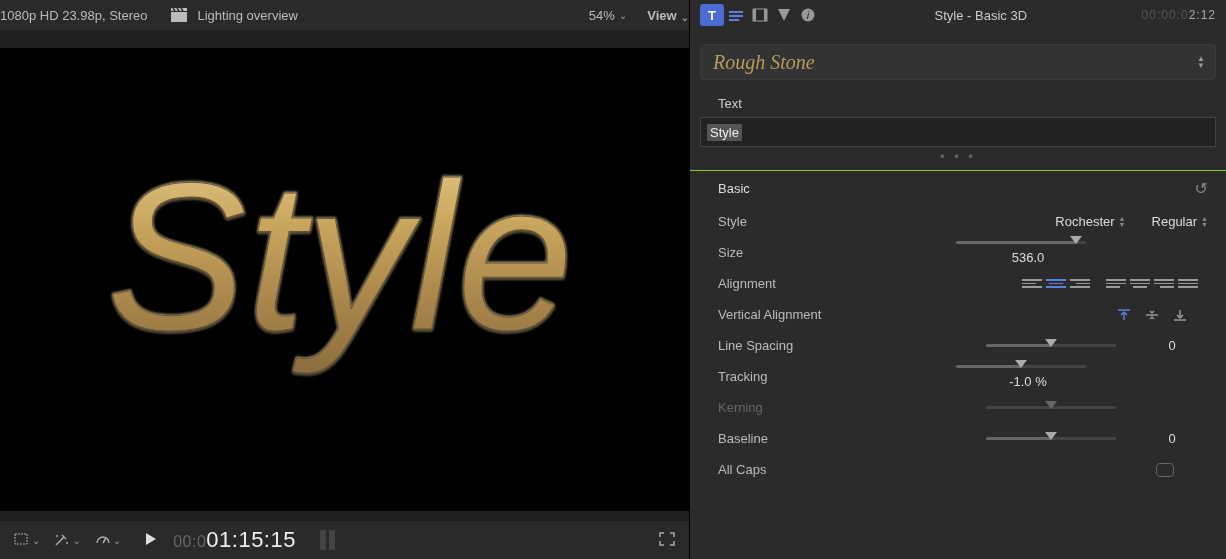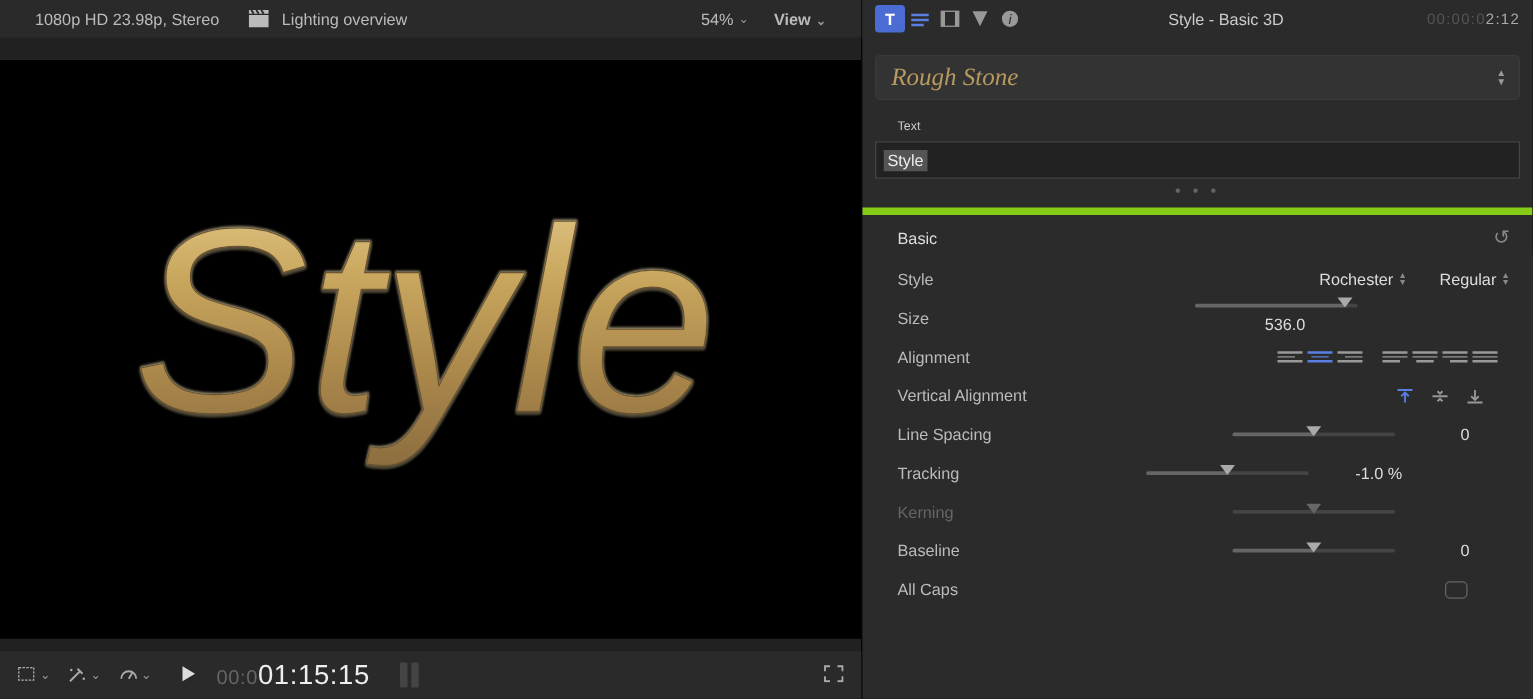--- a/index.html
+++ b/index.html
@@ -1,20 +1,20 @@
 <!DOCTYPE html>
 <html><head>
 <meta charset="utf-8">
 <style>
   * { box-sizing: border-box; margin: 0; padding: 0; font-family: -apple-system, "Helvetica Neue", Arial, sans-serif; }
   body { background: #1a1a1a; color: #ccc; font-size: 13px; overflow: hidden; width: 1226px; height: 559px; display: flex; }
   
   
   .viewer-panel { width: 690px; height: 559px; background: #212121; display: flex; flex-direction: column; border-right: 1px solid #000; }
-  .viewer-header { height: 30px; background: #2a2a2a; display: flex; align-items: center; padding: 0 28px; font-size: 13px; color: #bbb; gap: 10px; }
+  .viewer-header { height: 30px; background: #2a2a2a; display: flex; align-items: center; padding: 0 0; font-size: 13px; color: #bbb; gap: 10px; }
   .viewer-header .spacer { flex: 1; }
   .viewer-header .zoom { display: flex; align-items: center; gap: 4px; cursor: pointer; }
   .viewer-header .view-menu { display: flex; align-items: flex-end; gap: 4px; cursor: pointer; font-weight: bold; }
   .chev-down { font-size: 10px; color: #999; }
   .clap-icon svg { display: block; }
   
   .viewer-canvas { flex: 1; background: #000; display: flex; align-items: center; justify-content: center; position: relative; margin: 18px 0 10px 0; overflow: hidden; height: 440px;}
   .style-text { position: absolute; left: 50%; top: 52%; transform: translate(-50%,-50%); pointer-events: none; }
   .style-text svg { display: block; }
   
@@ -36,26 +36,26 @@
   .tab-icon { width: 24px; height: 22px; display: flex; align-items: center; justify-content: center; cursor: pointer; color: #999; }
   .tab-icon.active { background: #4a6cd4; color: #fff; border-radius: 3px; }
   .insp-title { flex: 1; text-align: center; color: #ccc; font-size: 13px; }
   .insp-timecode { color: #555; font-size: 12px; letter-spacing: 1px; }
   .insp-timecode .lit { color: #aaa; }
   
   .preset-row { margin: 14px 10px 6px 10px; height: 36px; background: #333; border: 1px solid #3a3a3a; border-radius: 4px; display: flex; align-items: center; padding: 0 12px; cursor: pointer; position: relative; }
   .preset-name { font-family: cursive; color: #b89a5e; font-size: 20px; font-style: italic; }
   .preset-arrows { position: absolute; right: 10px; display: flex; flex-direction: column; font-size: 8px; line-height: 7px; color: #999; }
   
-  .section-label { padding: 10px 20px 6px 28px; color: #ccc; font-size: 10px; }
+  .section-label { padding: 10px 20px 6px 28px; color: #ccc; font-size: 13px; }
   .text-input-box { margin: 0 10px; background: #222; border: 1px solid #444; height: 30px; display: flex; align-items: center; padding: 0 6px; }
   .text-input-box .sel { background: #555; padding: 1px 3px; color: #eee; }
   .dots { text-align: center; color: #666; font-size: 13px; letter-spacing: 3px; padding: 2px 0 6px 0; }
   
-  .group-header { display: flex; align-items: center; padding: 8px 18px 8px 28px; color: #ddd; font-size: 13px; border-top: 6px solid #84cc16; }
+  .group-header { display: flex; align-items: center; padding: 8px 18px 8px 28px; color: #ddd; font-size: 13px; border-top: 1px solid #84cc16; }
   .group-header .reset { margin-left: auto; color: #888; cursor: pointer; font-size: 16px; }
   
   .prop-row { display: flex; align-items: center; height: 31px; padding: 0 18px 0 28px; color: #bbb; font-size: 13px; }
   .prop-row.dim { color: #666; }
   .prop-label { width: 130px; }
   .prop-control { flex: 1; display: flex; align-items: center; gap: 6px; }
   
   .dd { display: flex; align-items: center; gap: 4px; cursor: pointer; color: #ddd; }
   .dd .updn { display: flex; flex-direction: column; font-size: 7px; line-height: 6px; color: #888; }
   
@@ -336,21 +336,21 @@
     <div class="prop-control" style="justify-content:flex-end;">
       <div class="slider-track" style="--p:50%">
           <div class="slider-thumb"></div>
         </div>
       <div class="val">0</div>
     </div>
   </div>
 
   <div class="prop-row">
     <div class="prop-label">Tracking</div>
-    <div class="prop-control" style="justify-content:center;">
+    <div class="prop-control" style="justify-content:center;flex-direction:column;">
       <div class="slider-track" style="--p:50%">
           <div class="slider-thumb"></div>
         </div>
       <div class="val">-1.0  %</div>
     </div>
   </div>
 
   <div class="prop-row dim">
     <div class="prop-label">Kerning</div>
     <div class="prop-control" style="justify-content:flex-end;">

